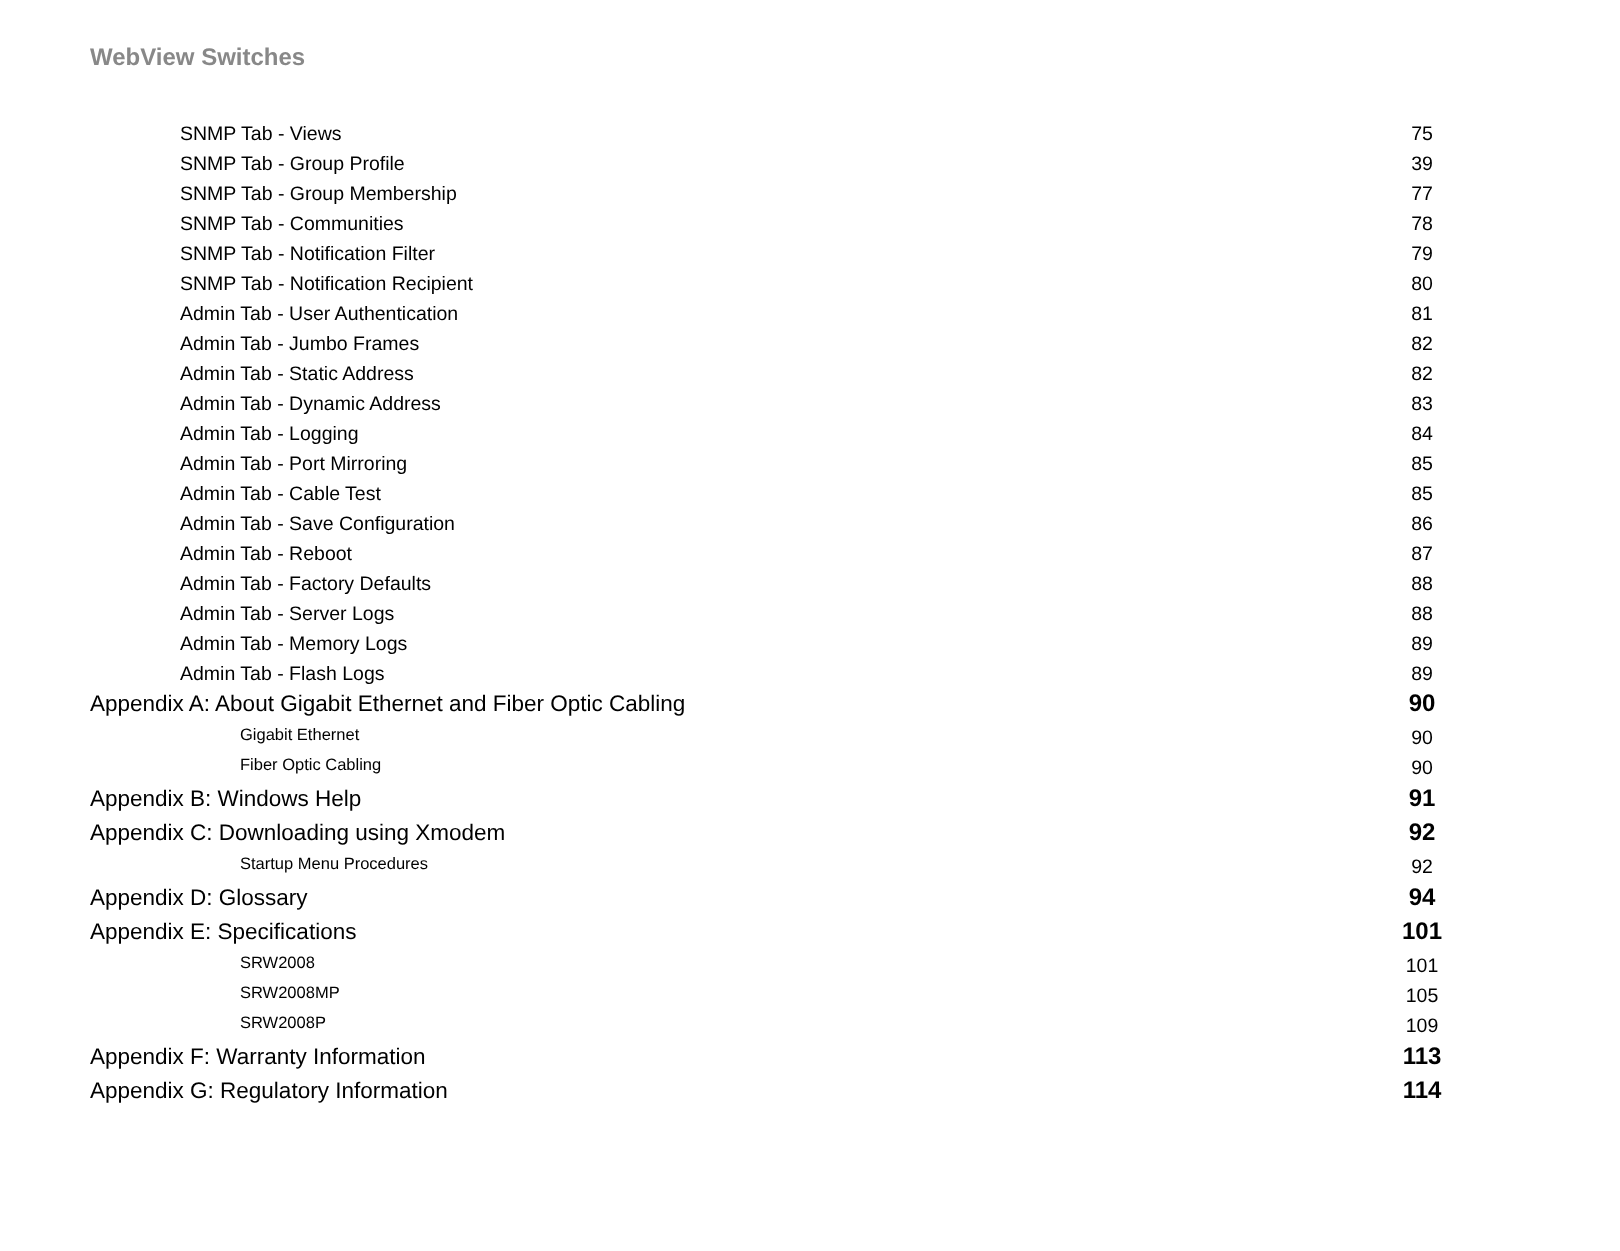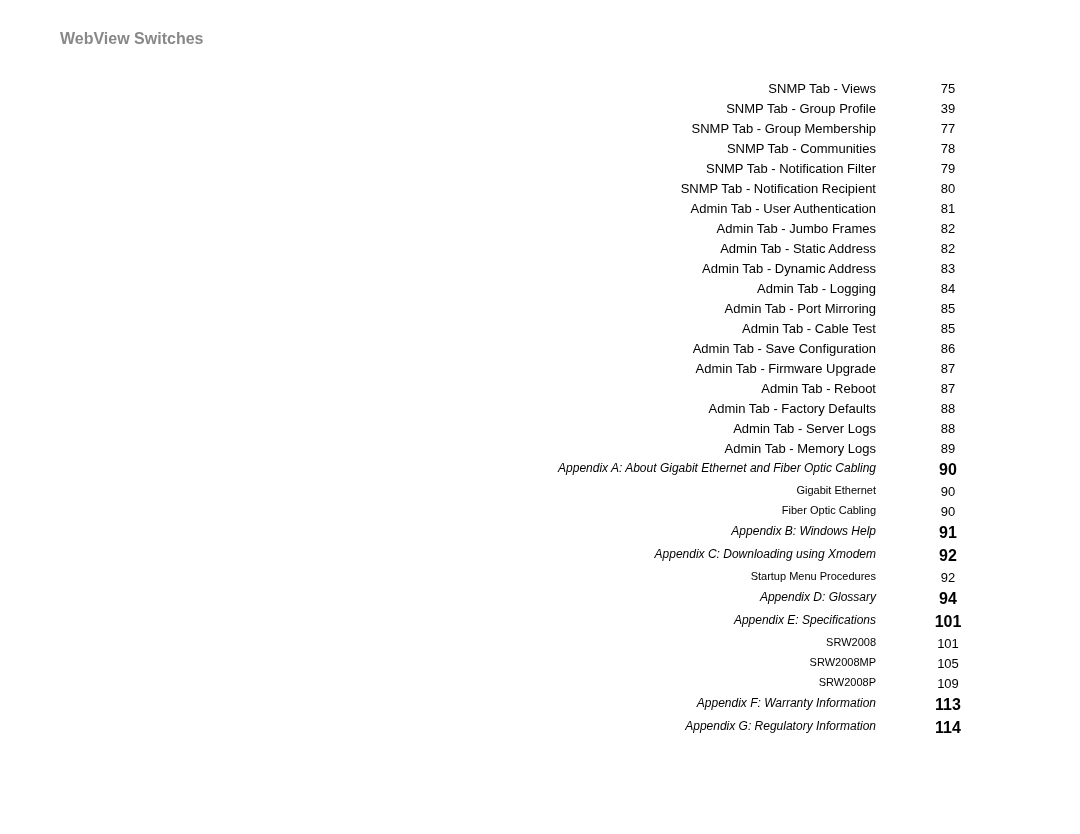--- a/index.html
+++ b/index.html
@@ -31,34 +31,32 @@
       border-collapse: collapse;
     }
 
     .toc-table tr td {
       padding: 2.5px 0;
       vertical-align: top;
     }
 
     .toc-entry-label {
       width: 85%;
-      text-align: right;
     }
 
     .toc-entry-page {
       width: 15%;
       text-align: center;
       padding-right: 40px;
     }
 
     .level-main .toc-entry-label {
-      font-size: 12px;
+      font-size: 15px;
       font-weight: normal;
       padding-left: 0;
-      font-style: italic;
     }
 
     .level-main .toc-entry-page {
       font-size: 16px;
       font-weight: bold;
     }
 
     .level-sub .toc-entry-label {
       font-size: 13px;
       padding-left: 60px;
@@ -131,39 +129,39 @@
       </tr>
       <tr class="level-sub">
         <td class="toc-entry-label">Admin Tab - Cable Test</td>
         <td class="toc-entry-page">85</td>
       </tr>
       <tr class="level-sub">
         <td class="toc-entry-label">Admin Tab - Save Configuration</td>
         <td class="toc-entry-page">86</td>
       </tr>
       <tr class="level-sub">
-        <td class="toc-entry-label">Admin Tab - Firmware Upgrade</td>
-        <td class="toc-entry-page">87</td>
-      </tr>
-      <tr class="level-sub">
         <td class="toc-entry-label">Admin Tab - Reboot</td>
         <td class="toc-entry-page">87</td>
       </tr>
       <tr class="level-sub">
         <td class="toc-entry-label">Admin Tab - Factory Defaults</td>
         <td class="toc-entry-page">88</td>
       </tr>
       <tr class="level-sub">
         <td class="toc-entry-label">Admin Tab - Server Logs</td>
         <td class="toc-entry-page">88</td>
       </tr>
       <tr class="level-sub">
         <td class="toc-entry-label">Admin Tab - Memory Logs</td>
         <td class="toc-entry-page">89</td>
       </tr>
+      <tr class="level-sub">
+        <td class="toc-entry-label">Admin Tab - Flash Logs</td>
+        <td class="toc-entry-page">89</td>
+      </tr>
       <tr class="level-main">
         <td class="toc-entry-label">Appendix A: About Gigabit Ethernet and Fiber Optic Cabling</td>
         <td class="toc-entry-page">90</td>
       </tr>
       <tr class="level-sub2">
         <td class="toc-entry-label">Gigabit Ethernet</td>
         <td class="toc-entry-page">90</td>
       </tr>
       <tr class="level-sub2">
         <td class="toc-entry-label">Fiber Optic Cabling</td>

